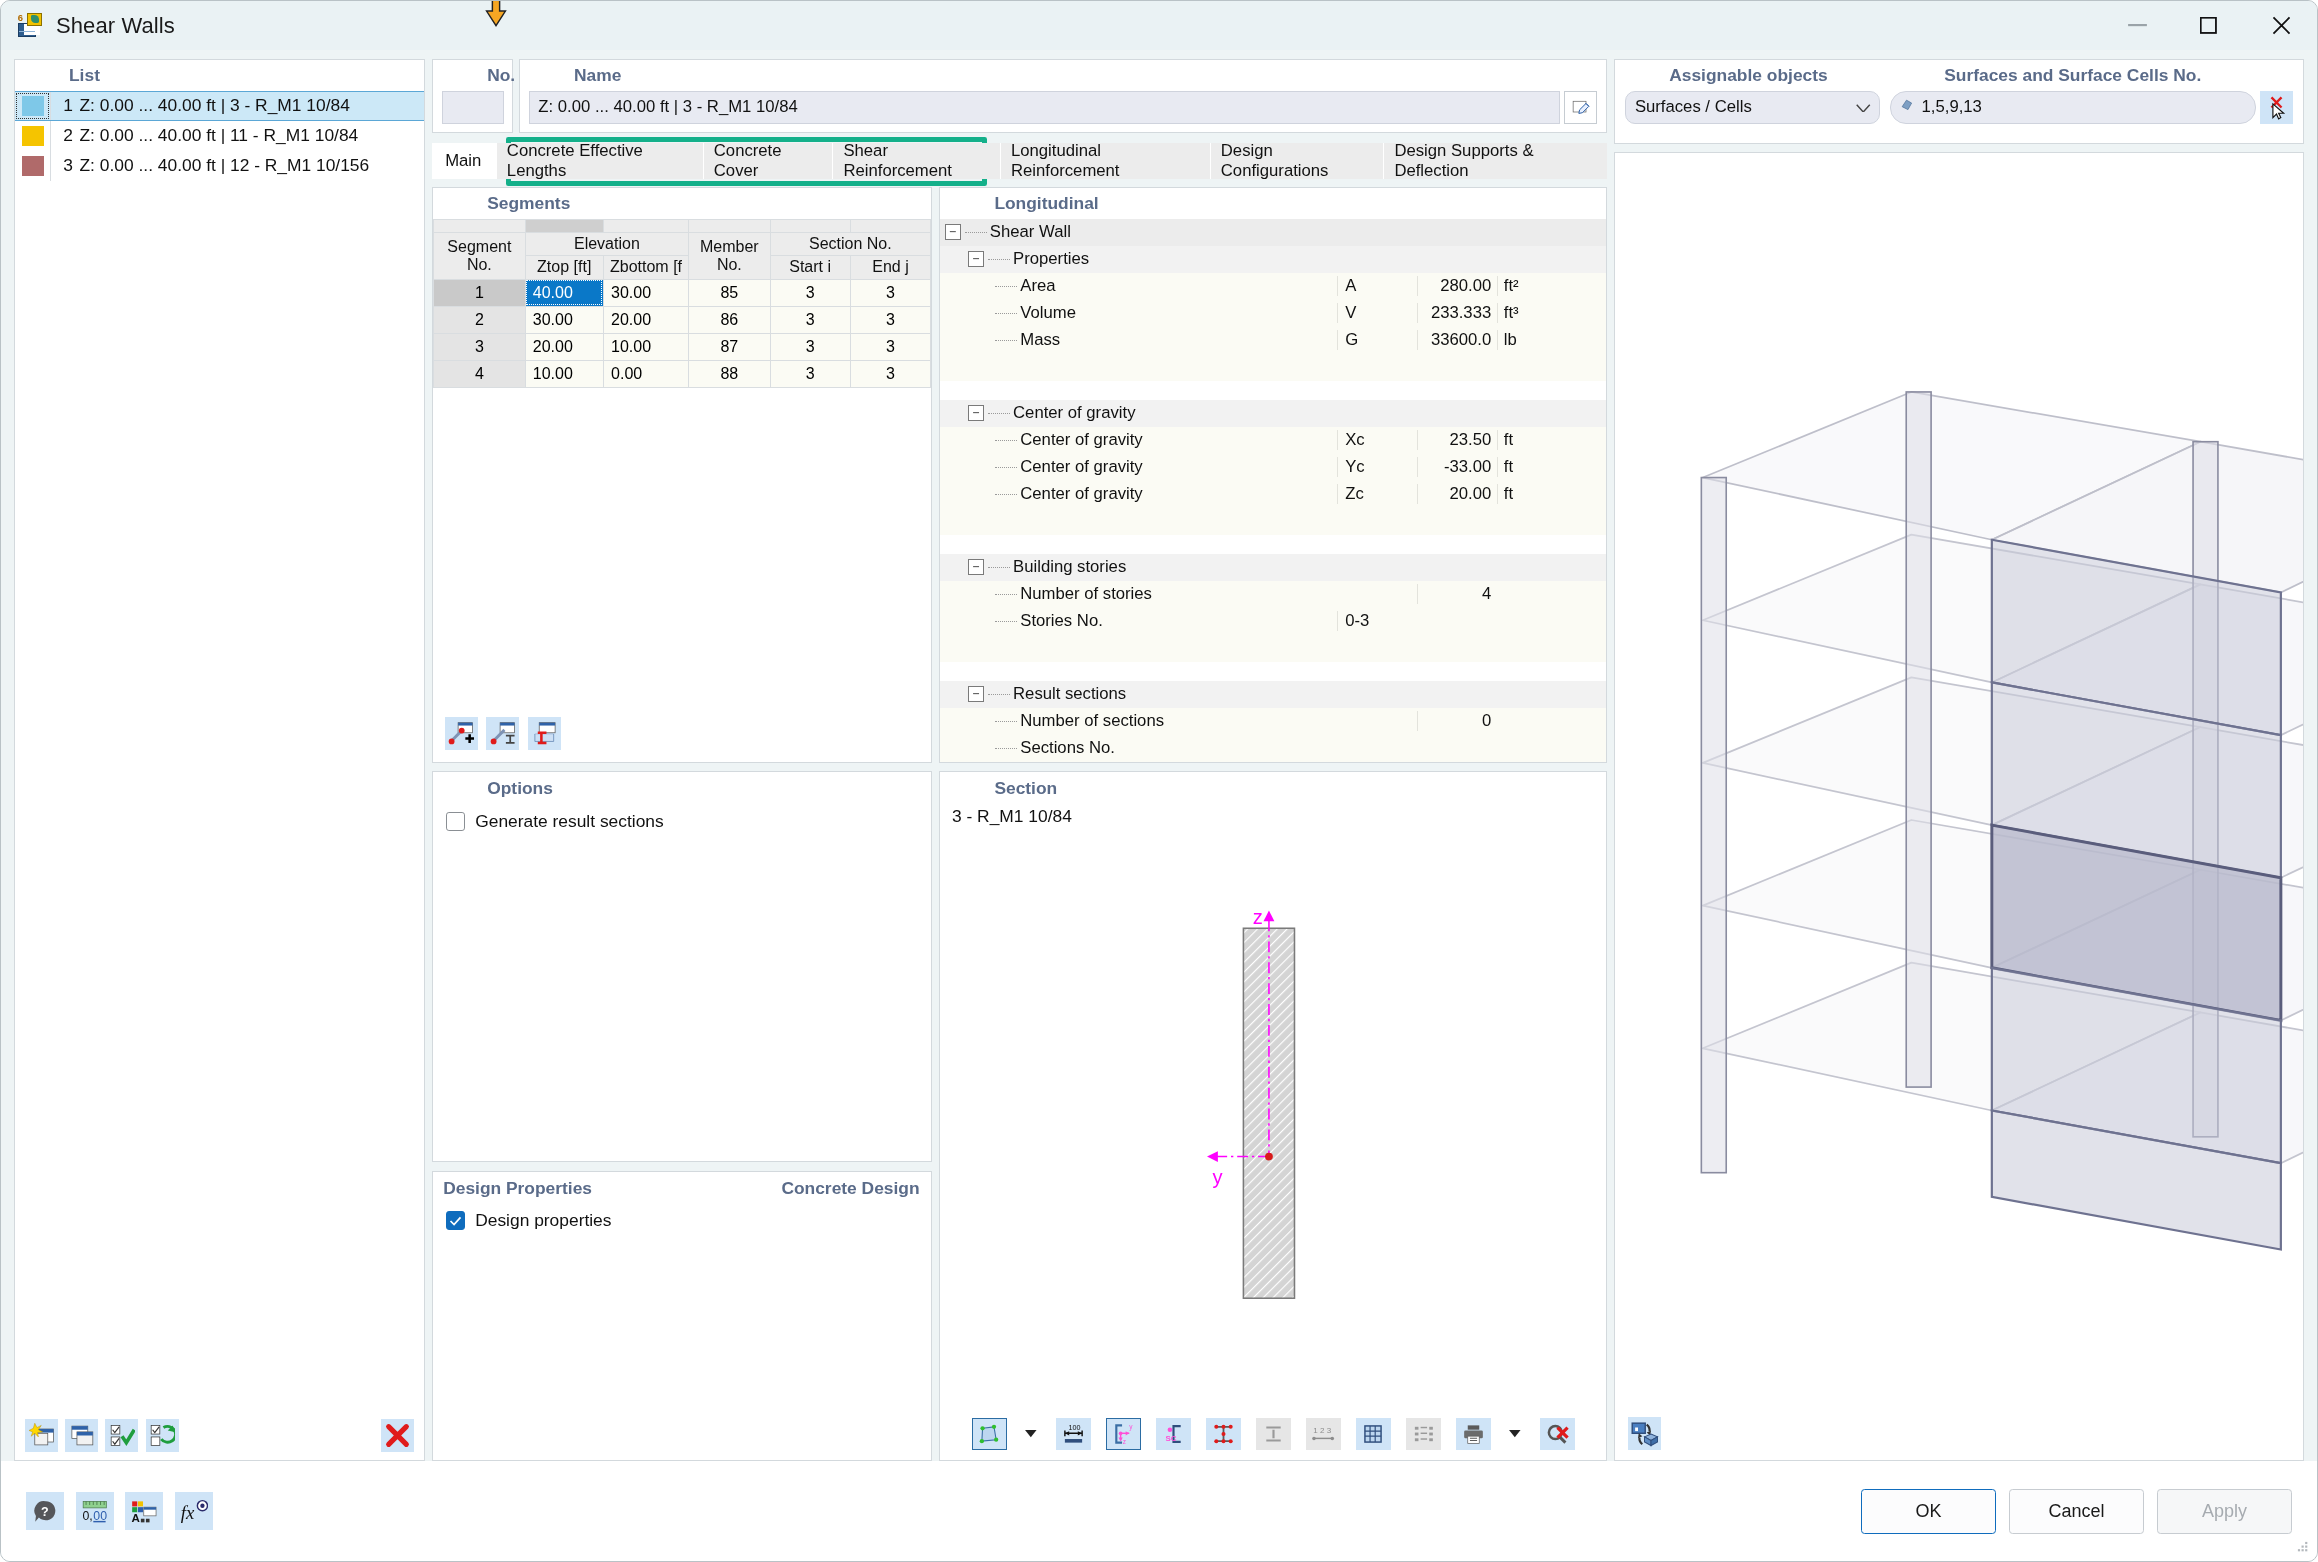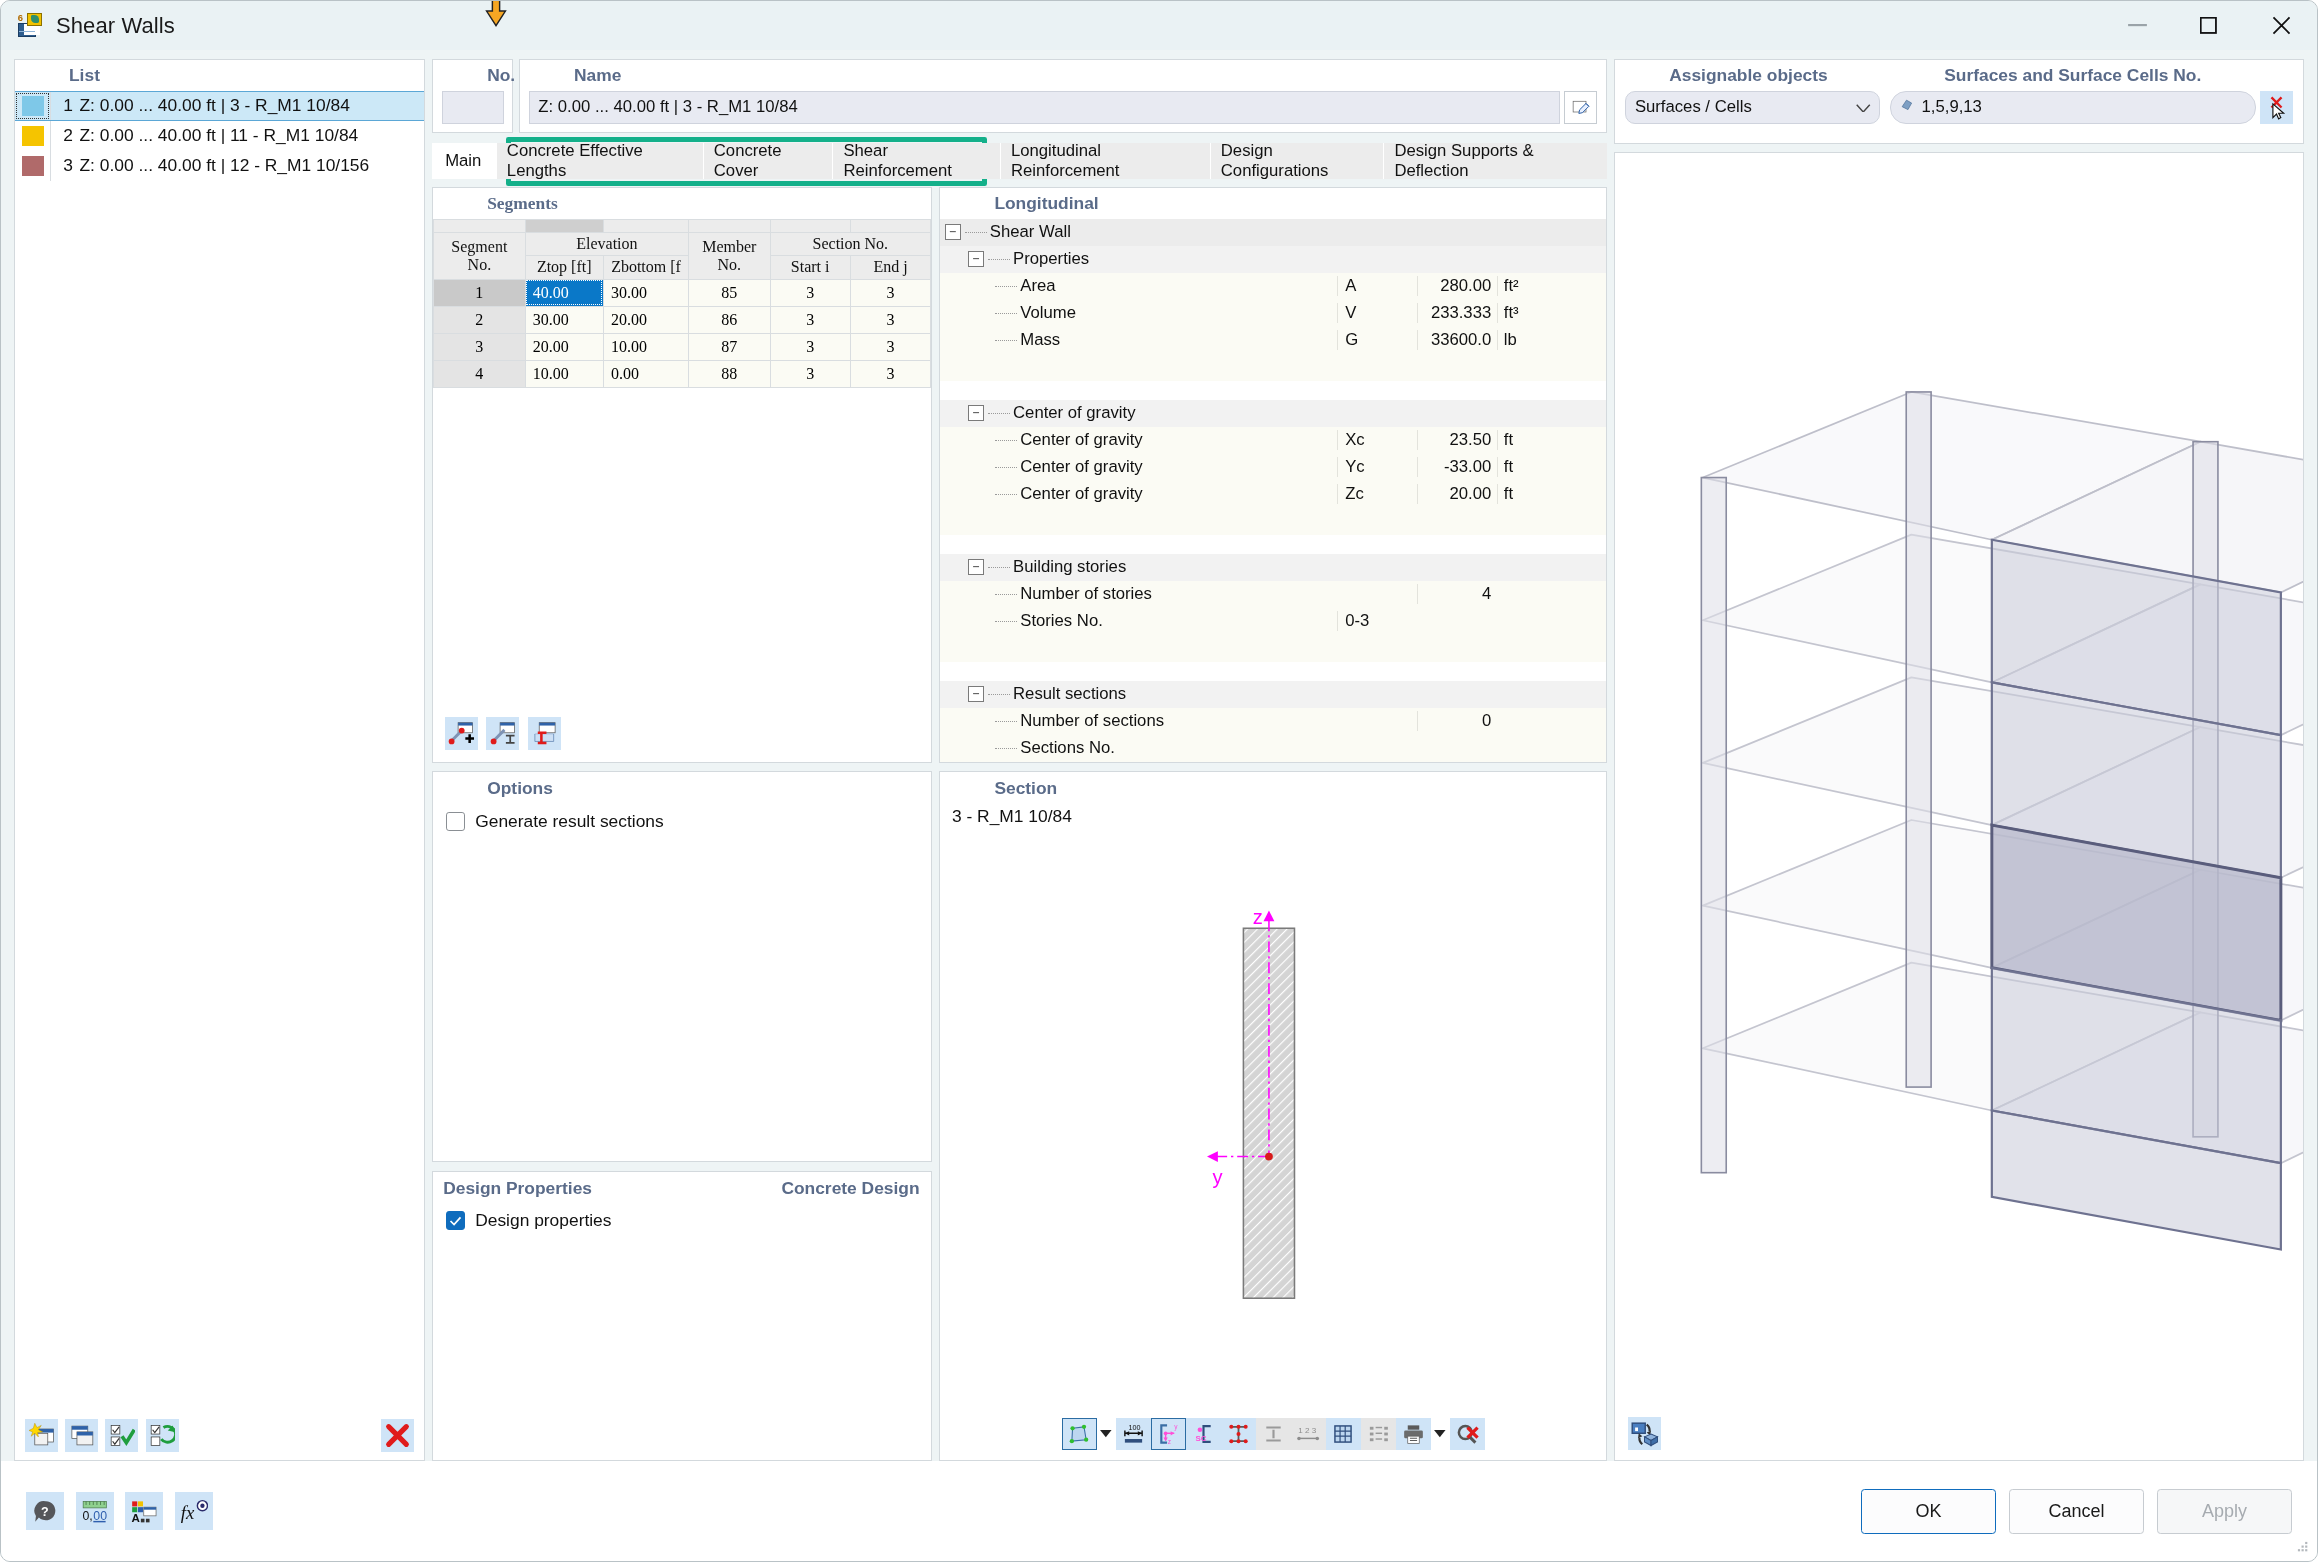--- a/index.html
+++ b/index.html
@@ -78,21 +78,21 @@
   }
   .tabs { display:flex; align-items:flex-end; height:36px; position:relative; z-index:2; }
   .tab { height:36px; display:flex; align-items:center; padding:0 10px; font-size:16.7px; color:#111; background:#ececec; border-left:0.7px solid #ffffff; }
   .tab:first-child { background:transparent; border-left:none; padding-left:13px; padding-right:14.5px; }
   .tab.active { background:#ffffff; }
   
   .content { flex:1 1 auto; display:flex; gap:7.2px; padding:7.2px 0 0 0; min-height:0; }
   .col-a { width:500px; flex:0 0 500px; display:flex; flex-direction:column; gap:8.7px; }
   .col-b { flex:1 1 auto; display:flex; flex-direction:column; gap:8.7px; min-width:0; }
   
-  .segments-panel { height:576px; flex:0 0 576px; display:flex; flex-direction:column;font-family:Liberation Serif, serif; }
+  .segments-panel { height:576px; flex:0 0 576px; display:flex; flex-direction:column; }
   .seg-table { width:100%; border-collapse:collapse; font-size:16px; }
   .seg-table td, .seg-table th { border:0.7px solid #d9dde0; }
   .seg-strip td { height:13px; background:#ececec; padding:0; border-bottom:none;}
   .seg-strip td.hl { background:#cfcfcf; }
   .seg-head th { background:#ececec; color:#111; font-weight:normal; padding:2.2px 5.8px; text-align:center; }
   .seg-body td { background:#fbfbf4; text-align:left; padding:2.2px 7.2px; height:27px; }
   .seg-body td.no { background:#e4e4e4; text-align:center; }
   .seg-body tr.first td.no { background:#c9c9c9; }
   .seg-body td.ctr { text-align:center; }
   .cell-sel { background:#0a78c8 !important; color:#fff; outline:0.7px dotted #fff; outline-offset:-2.2px; }
@@ -116,21 +116,21 @@
   .texp { width:16px; height:16px; border:0.7px solid #7a7a7a; background:#fff; display:flex; align-items:center; justify-content:center; font-size:12.3px; line-height:1; color:#333; margin-right:4.3px; flex:0 0 16px; }
   .dashes { width:22px; border-top:0.7px dotted #9a9a9a; margin-right:2.9px; }
   .tsym { width:80px; flex:0 0 80px; border-left:0.7px solid #e3e3dc; padding-left:7.2px; }
   .tval { width:80px; flex:0 0 80px; border-left:0.7px solid #e3e3dc; text-align:right; padding-right:5.8px; }
   .tunit { width:76px; flex:0 0 76px; border-left:0.7px solid #e3e3dc; padding-left:5.8px; }
   .tend { width:33px; flex:0 0 33px; border-left:0.7px solid #e3e3dc; }
   
   .section-panel { flex:1 1 auto; display:flex; flex-direction:column; min-height:0; }
   .sec-name { font-size:17.4px; color:#111; padding:2.9px 11.6px 0 11.6px; }
   .sec-canvas { flex:1 1 auto; position:relative; }
-  .sec-toolbar { display:flex; gap:0; justify-content:center; padding:5.8px 0 10px 0;text-align:right; }
+  .sec-toolbar { display:flex; gap:15px; justify-content:center; padding:5.8px 0 10px 0;text-align:right; }
   .stb { width:35px; height:32px; background:#cfe4f7; display:flex; align-items:center; justify-content:center; }
   .stb.off { background:#e6e6e6; }
   .stb.sel { border:1.4px solid #2b6ca3; }
   .stb.bare { background:transparent; width:19px;}
   
   .comment-panel { height:80px; flex:0 0 80px; margin-top:8.7px; }
   .comment-row { display:flex; align-items:center; gap:5.8px; padding:0 10px; }
   .comment-row .field-box { flex:1 1 auto; margin:0; position:relative; padding-right:29px;}
   
   .right-col { width:710px; flex:0 0 710px; padding:8.7px 13px 0 7.2px; display:flex; flex-direction:column; }

